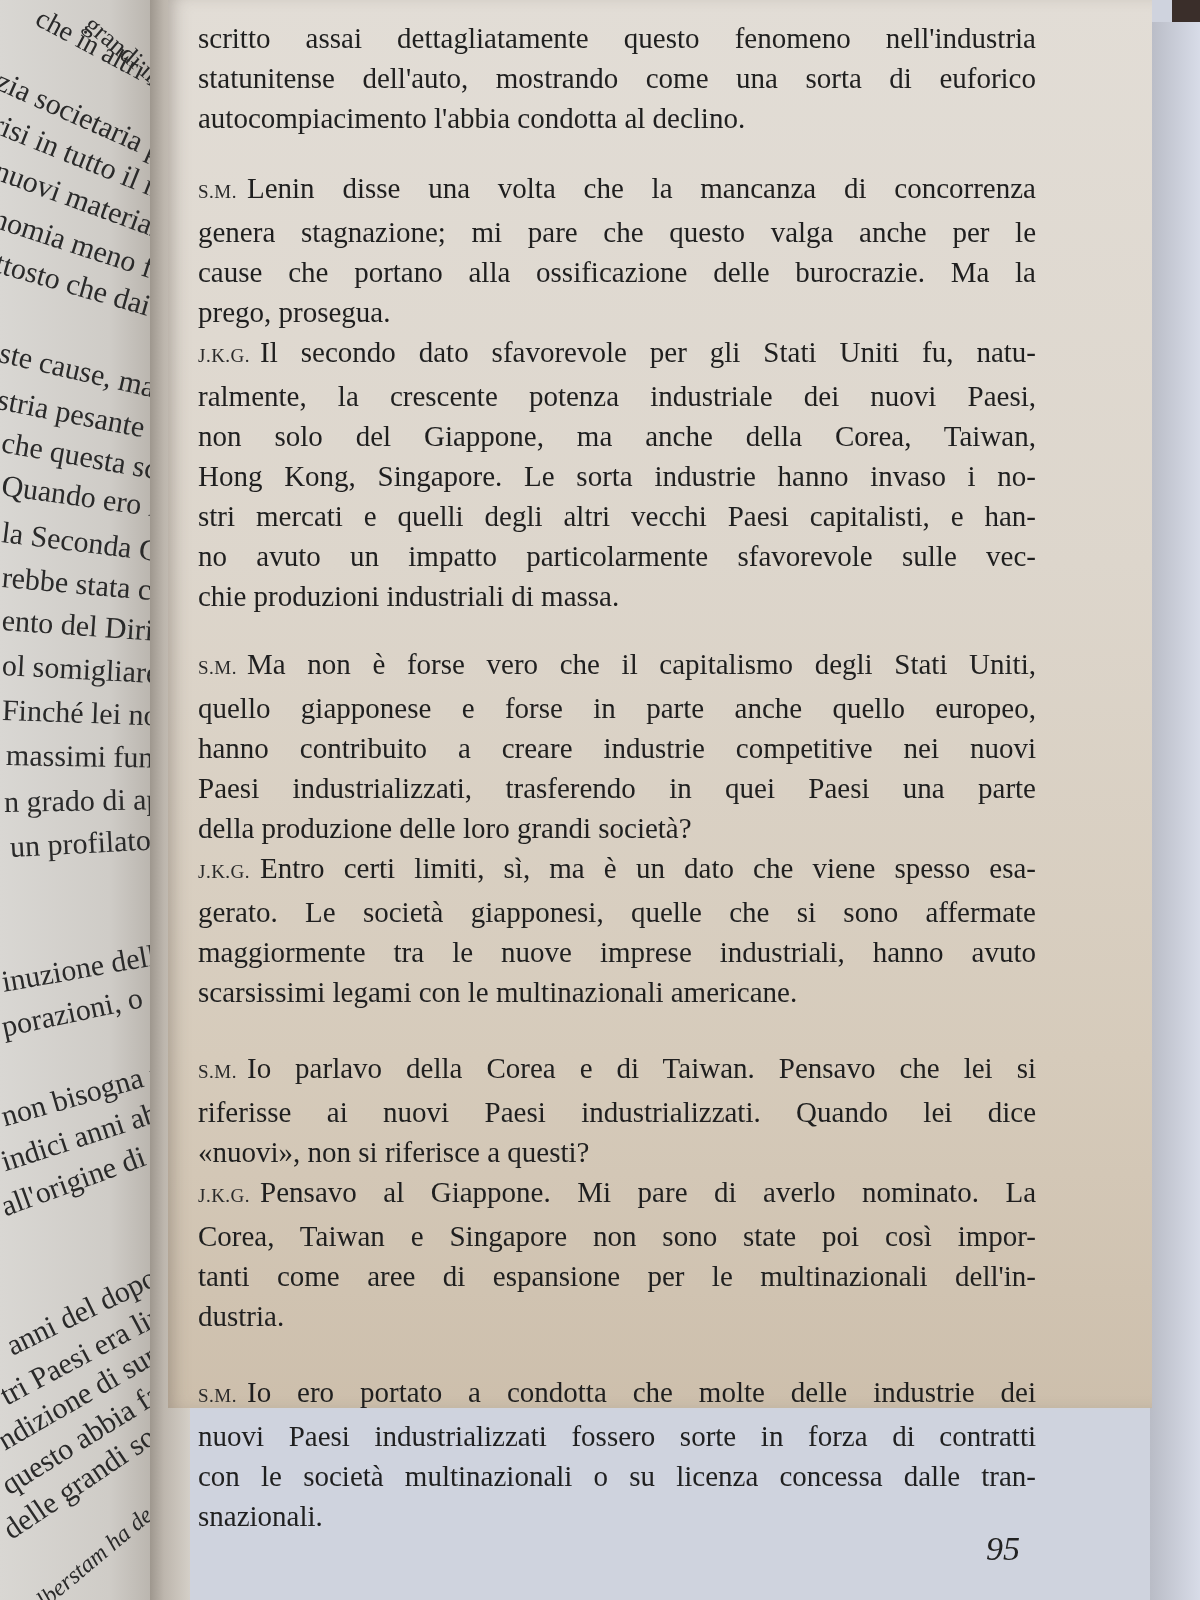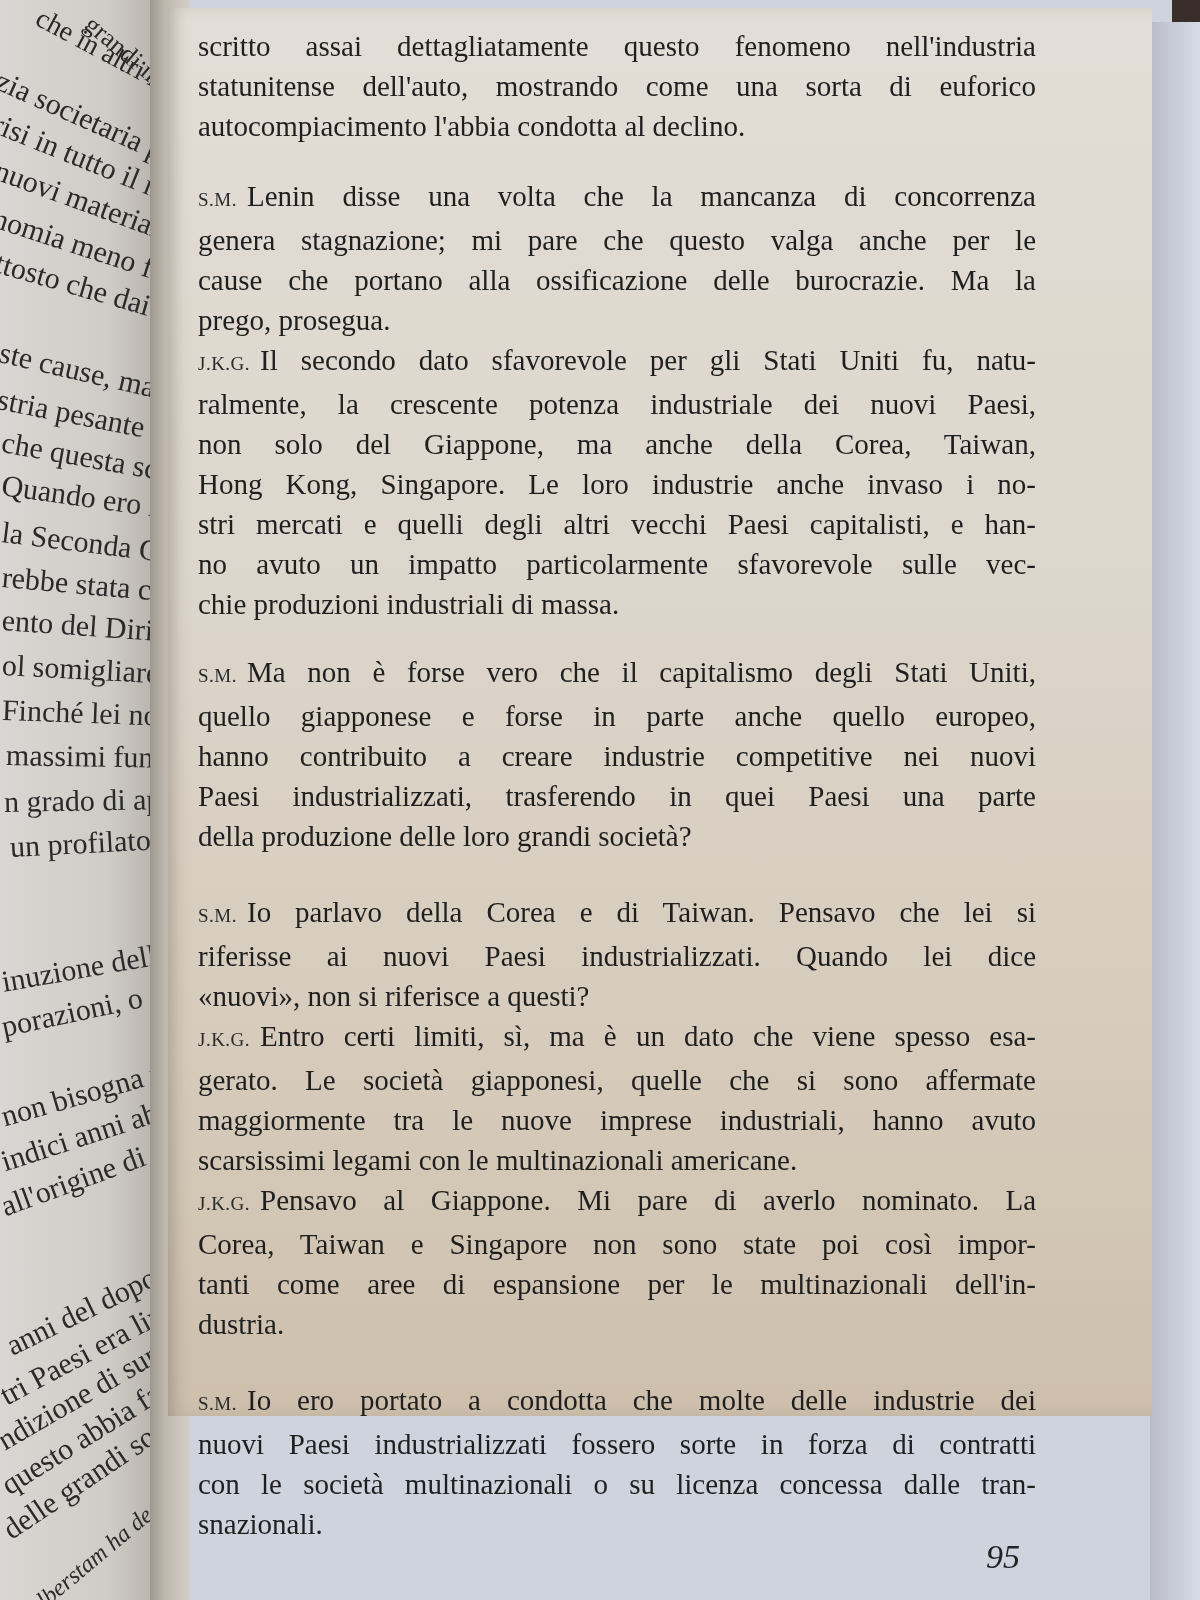--- a/index.html
+++ b/index.html
@@ -25,21 +25,21 @@
     .left-line {
       position: absolute; white-space: nowrap; color: #2a2a2a;
       font-size: 30px; transform-origin: 0 50%;
     }
     .gutter {
       position: absolute; left: 150px; top: 0; width: 40px; height: 1600px;
       background: linear-gradient(to right, #9e978e 0%, #bdb6ad 35%, #d4cfc7 100%);
     }
     
     .right-page {
-      position: absolute; left: 168px; top: 8px; width: 984px; height: 1408px;
+      position: absolute; left: 168px; top: 0; width: 984px; height: 1408px;
       background: linear-gradient(to bottom, #e2ddd6 0%, #ddd6cc 40%, #d6cbbb 75%, #cdbfac 100%);
       box-shadow: inset 12px 0 18px -8px rgba(80,70,60,0.35);
     }
     .text-block {
       position: absolute; left: 30px; top: 18px; width: 838px;
       color: #1f1f1f; font-size: 29px; line-height: 40px;
     }
     .para { margin: 0; }
     .para + .para.gap { margin-top: 28px; }
     .line {
@@ -110,45 +110,45 @@
       <span class="line"><span class="speaker">S.M.</span><span>Lenin disse una volta che la mancanza di concorrenza</span></span>
       <span class="line">genera stagnazione; mi pare che questo valga anche per le</span>
       <span class="line">cause che portano alla ossificazione delle burocrazie. Ma la</span>
       <span class="line last">prego, prosegua.</span>
     </p>
 
     <p class="para">
       <span class="line"><span class="speaker">J.K.G.</span><span>Il secondo dato sfavorevole per gli Stati Uniti fu, natu-</span></span>
       <span class="line">ralmente, la crescente potenza industriale dei nuovi Paesi,</span>
       <span class="line">non solo del Giappone, ma anche della Corea, Taiwan,</span>
-      <span class="line">Hong Kong, Singapore. Le loro industrie anche invaso i no-</span>
+      <span class="line">Hong Kong, Singapore. Le sorta industrie hanno invaso i no-</span>
       <span class="line">stri mercati e quelli degli altri vecchi Paesi capitalisti, e han-</span>
       <span class="line">no avuto un impatto particolarmente sfavorevole sulle vec-</span>
       <span class="line last">chie produzioni industriali di massa.</span>
     </p>
 
     <p class="para gap" style="margin-top:28px;">
       <span class="line"><span class="speaker">S.M.</span><span>Ma non è forse vero che il capitalismo degli Stati Uniti,</span></span>
       <span class="line">quello giapponese e forse in parte anche quello europeo,</span>
       <span class="line">hanno contribuito a creare industrie competitive nei nuovi</span>
       <span class="line">Paesi industrializzati, trasferendo in quei Paesi una parte</span>
       <span class="line last">della produzione delle loro grandi società?</span>
     </p>
 
-    <p class="para gap" style="margin-top:36px;">
-      <span class="line"><span class="speaker">S.M.</span><span>Io parlavo della Corea e di Taiwan. Pensavo che lei si</span></span>
-      <span class="line">riferisse ai nuovi Paesi industrializzati. Quando lei dice</span>
-      <span class="line last">«nuovi», non si riferisce a questi?</span>
-    </p>
-
     <p class="para">
       <span class="line"><span class="speaker">J.K.G.</span><span>Entro certi limiti, sì, ma è un dato che viene spesso esa-</span></span>
       <span class="line">gerato. Le società giapponesi, quelle che si sono affermate</span>
       <span class="line">maggiormente tra le nuove imprese industriali, hanno avuto</span>
       <span class="line last">scarsissimi legami con le multinazionali americane.</span>
+    </p>
+
+    <p class="para gap" style="margin-top:36px;">
+      <span class="line"><span class="speaker">S.M.</span><span>Io parlavo della Corea e di Taiwan. Pensavo che lei si</span></span>
+      <span class="line">riferisse ai nuovi Paesi industrializzati. Quando lei dice</span>
+      <span class="line last">«nuovi», non si riferisce a questi?</span>
     </p>
 
     <p class="para">
       <span class="line"><span class="speaker">J.K.G.</span><span>Pensavo al Giappone. Mi pare di averlo nominato. La</span></span>
       <span class="line">Corea, Taiwan e Singapore non sono state poi così impor-</span>
       <span class="line">tanti come aree di espansione per le multinazionali dell'in-</span>
       <span class="line last">dustria.</span>
     </p>
 
     <p class="para gap" style="margin-top:36px;">

